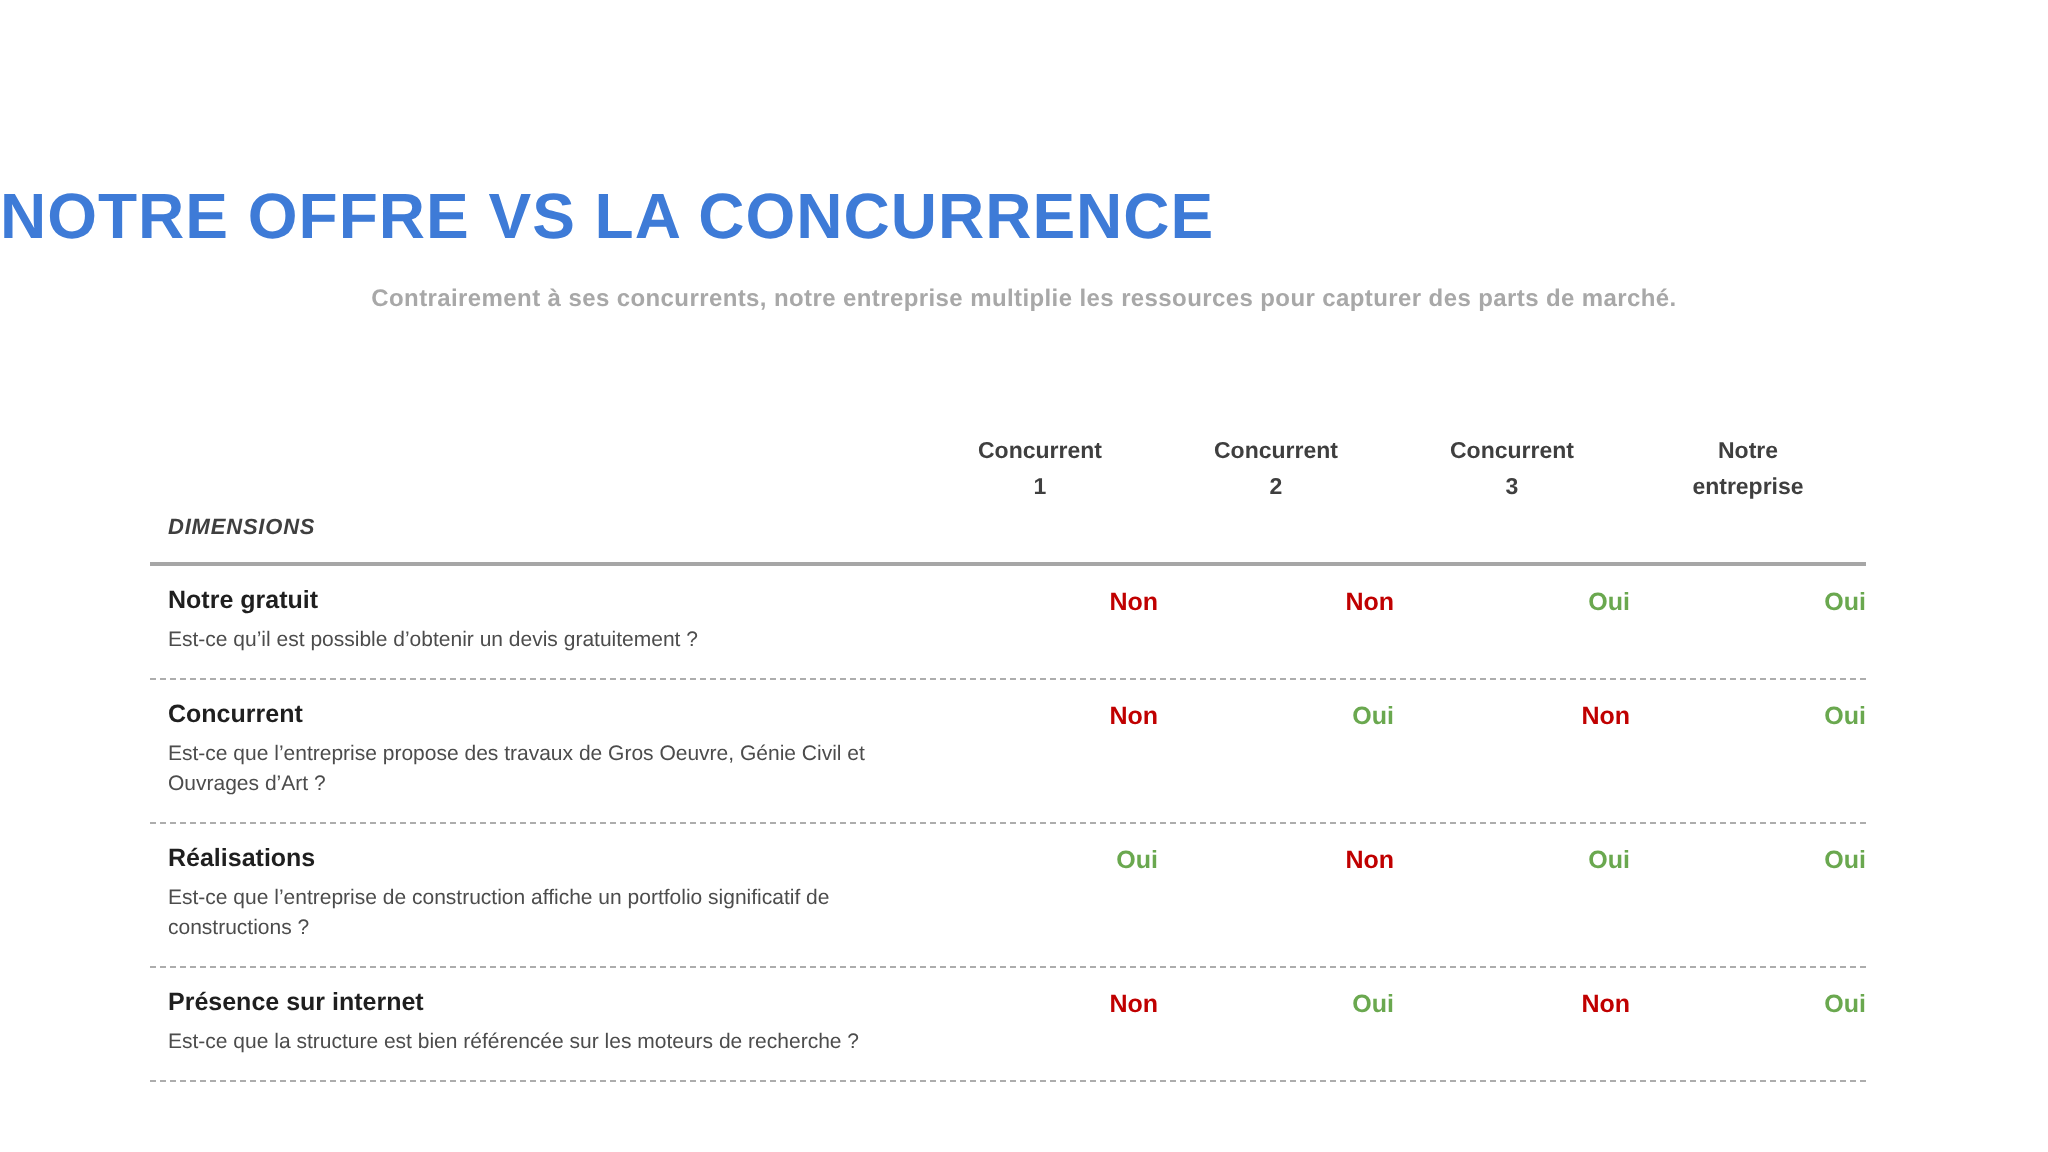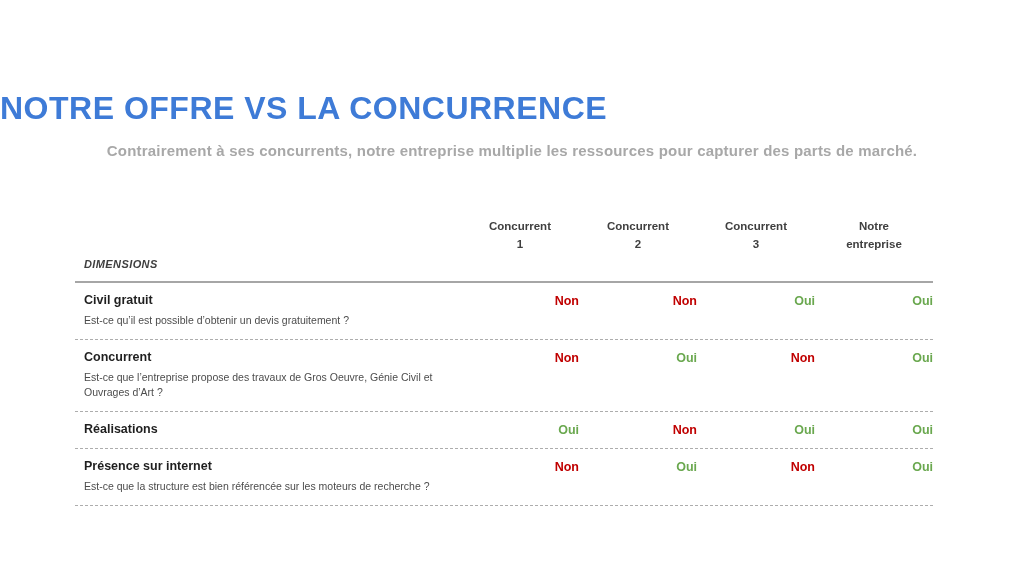--- a/index.html
+++ b/index.html
@@ -14,21 +14,21 @@
     text-align: left;
     font-size: 32px;
     font-weight: bold;
     letter-spacing: 0.5px;
     color: var(--title-blue, #3e7bd7);
   }
   .subtitle {
     position: absolute;
     top: 142px; left: 0; right: 0;
     text-align: center;
-    font-size: 15px;
+    font-size: 12px;
     font-weight: bold;
     letter-spacing: 0.2px;
     color: var(--subtitle-gray, #a8a8a8);
   }
 
   .table {
     position: absolute;
     top: 210px; left: 75px;
     width: 858px;
   }
@@ -110,21 +110,21 @@
         <span>3</span>
       </div>
       <div class="col-head">
         <span>Notre</span>
         <span>entreprise</span>
       </div>
     </div>
 
     <div class="grid-row trow">
       <div class="row-label">
-        <div class="row-name">Civil gratuit</div>
+        <div class="row-name">Notre gratuit</div>
         <div class="row-question">Est-ce qu’il est possible d’obtenir un devis gratuitement ?</div>
       </div>
       <div class="verdict" style="color: rgb(192, 0, 0);">Non</div>
       <div class="verdict" style="color: rgb(192, 0, 0);">Non</div>
       <div class="verdict" style="color: rgb(106, 168, 79);">Oui</div>
       <div class="verdict" style="color: rgb(106, 168, 79);">Oui</div>
     </div>
 
     <div class="grid-row trow">
       <div class="row-label">
@@ -133,20 +133,21 @@
       </div>
       <div class="verdict" style="color: rgb(192, 0, 0);">Non</div>
       <div class="verdict" style="color: rgb(106, 168, 79);">Oui</div>
       <div class="verdict" style="color: rgb(192, 0, 0);">Non</div>
       <div class="verdict" style="color: rgb(106, 168, 79);">Oui</div>
     </div>
 
     <div class="grid-row trow">
       <div class="row-label">
         <div class="row-name">Réalisations</div>
+        <div class="row-question">Est-ce que l’entreprise de construction affiche un portfolio significatif de constructions ?</div>
       </div>
       <div class="verdict" style="color: rgb(106, 168, 79);">Oui</div>
       <div class="verdict" style="color: rgb(192, 0, 0);">Non</div>
       <div class="verdict" style="color: rgb(106, 168, 79);">Oui</div>
       <div class="verdict" style="color: rgb(106, 168, 79);">Oui</div>
     </div>
 
     <div class="grid-row trow">
       <div class="row-label">
         <div class="row-name">Présence sur internet</div>

